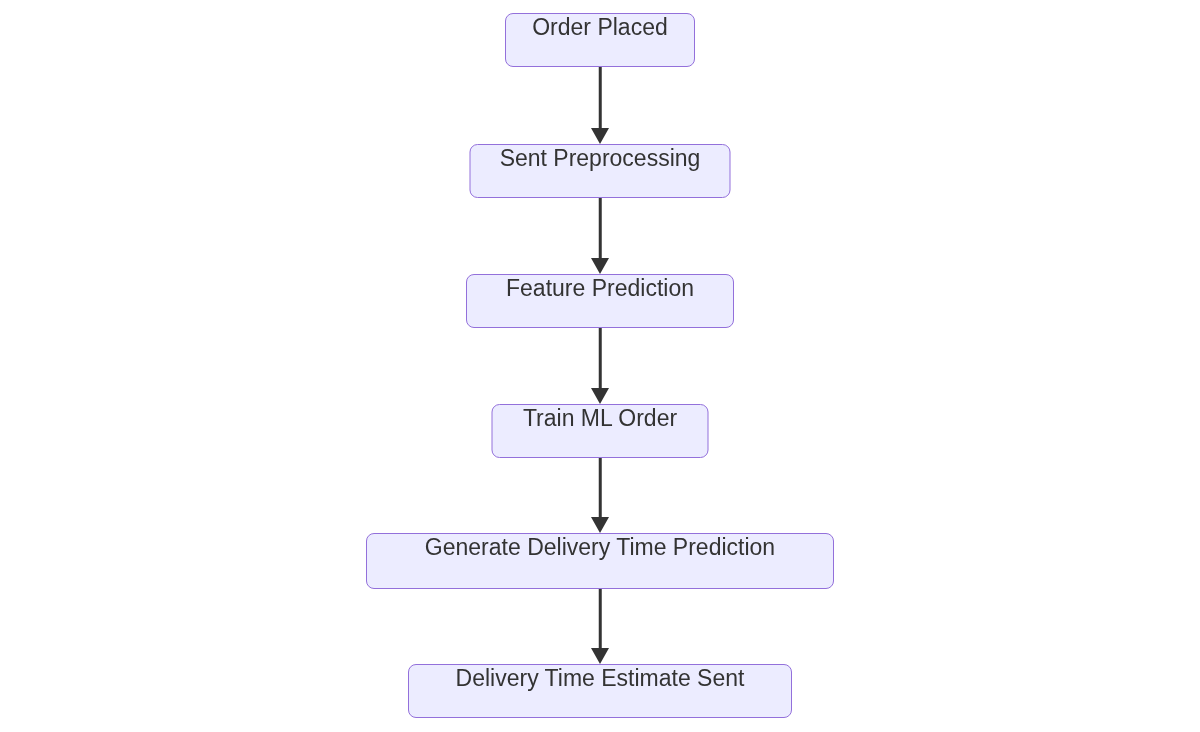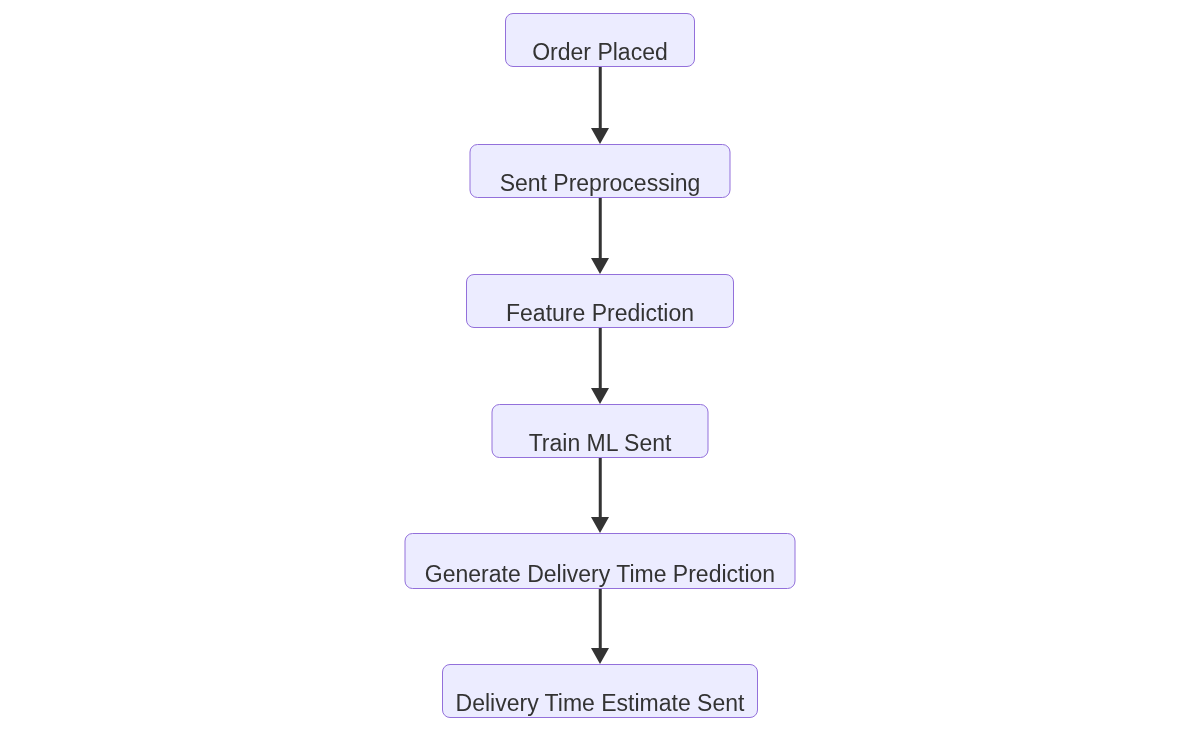--- a/index.html
+++ b/index.html
@@ -25,32 +25,32 @@
   .node {
     position: absolute;
     left: 50%;
     transform: translateX(-50%);
     height: 54px;
     box-sizing: border-box;
     background: var(--node-fill);
     border: 1.5px solid var(--node-border);
     border-radius: 8px;
     display: flex;
-    align-items: flex-end;
+    align-items: flex-start;
     justify-content: center;
     color: var(--text-color);
     font-size: 23px;
     white-space: nowrap;
   }
   .n0 { top: 13px;  width: 190px; }
   .n1 { top: 144px; width: 261px; }
   .n2 { top: 274px; width: 268px; }
   .n3 { top: 404px; width: 217px; }
-  .n4 { top: 533px; width: 391px; height: 56px; }
-  .n5 { top: 664px; width: 316px; }
+  .n4 { top: 533px; width: 468px; height: 56px; }
+  .n5 { top: 664px; width: 384px; }
   .arrow {
     position: absolute;
     left: 50%;
     transform: translateX(-50%);
     width: 20px;
   }
   .a0 { top: 67px;  height: 77px; }
   .a1 { top: 198px; height: 76px; }
   .a2 { top: 328px; height: 76px; }
   .a3 { top: 458px; height: 75px; }
@@ -102,21 +102,21 @@
   <div class="node n2">
     <span>Feature Prediction</span>
   </div>
 
   <div class="arrow a2">
     <div class="shaft"></div>
     <div class="head"></div>
   </div>
 
   <div class="node n3">
-    <span>Train ML Sent</span>
+    <span>Train ML Order</span>
   </div>
 
   <div class="arrow a3">
     <div class="shaft"></div>
     <div class="head"></div>
   </div>
 
   <div class="node n4">
     <span>Generate Delivery Time Prediction</span>
   </div>

